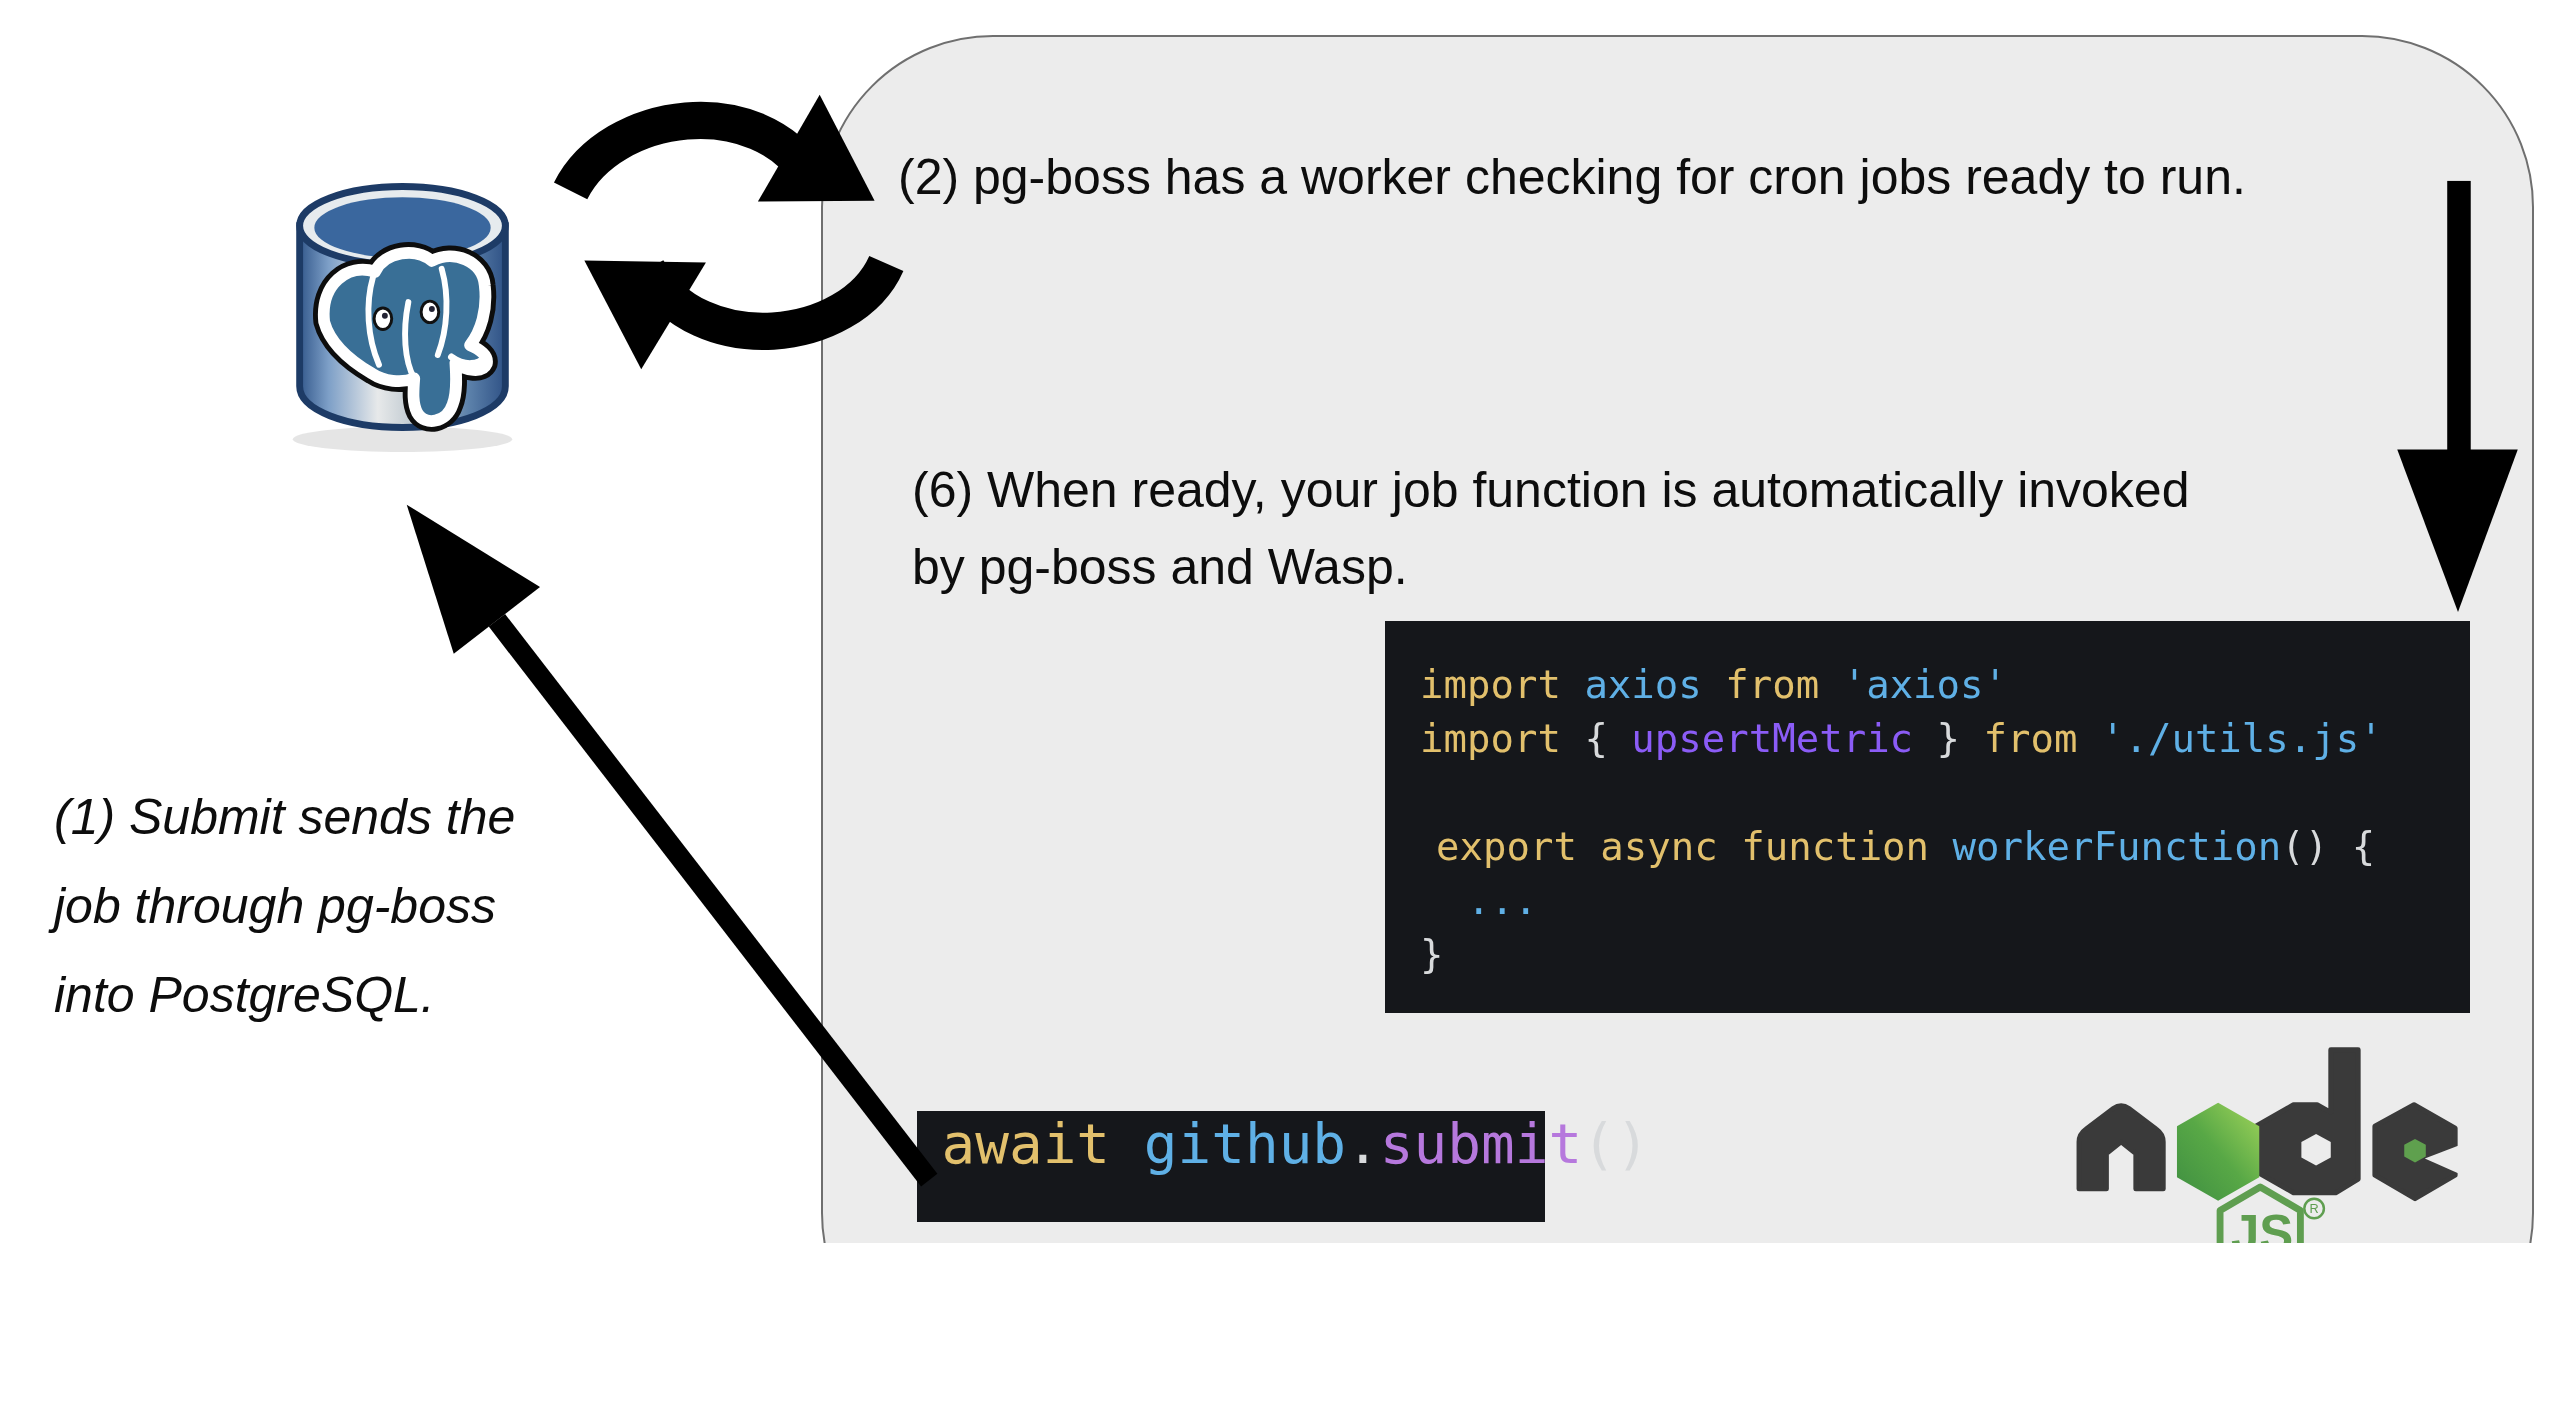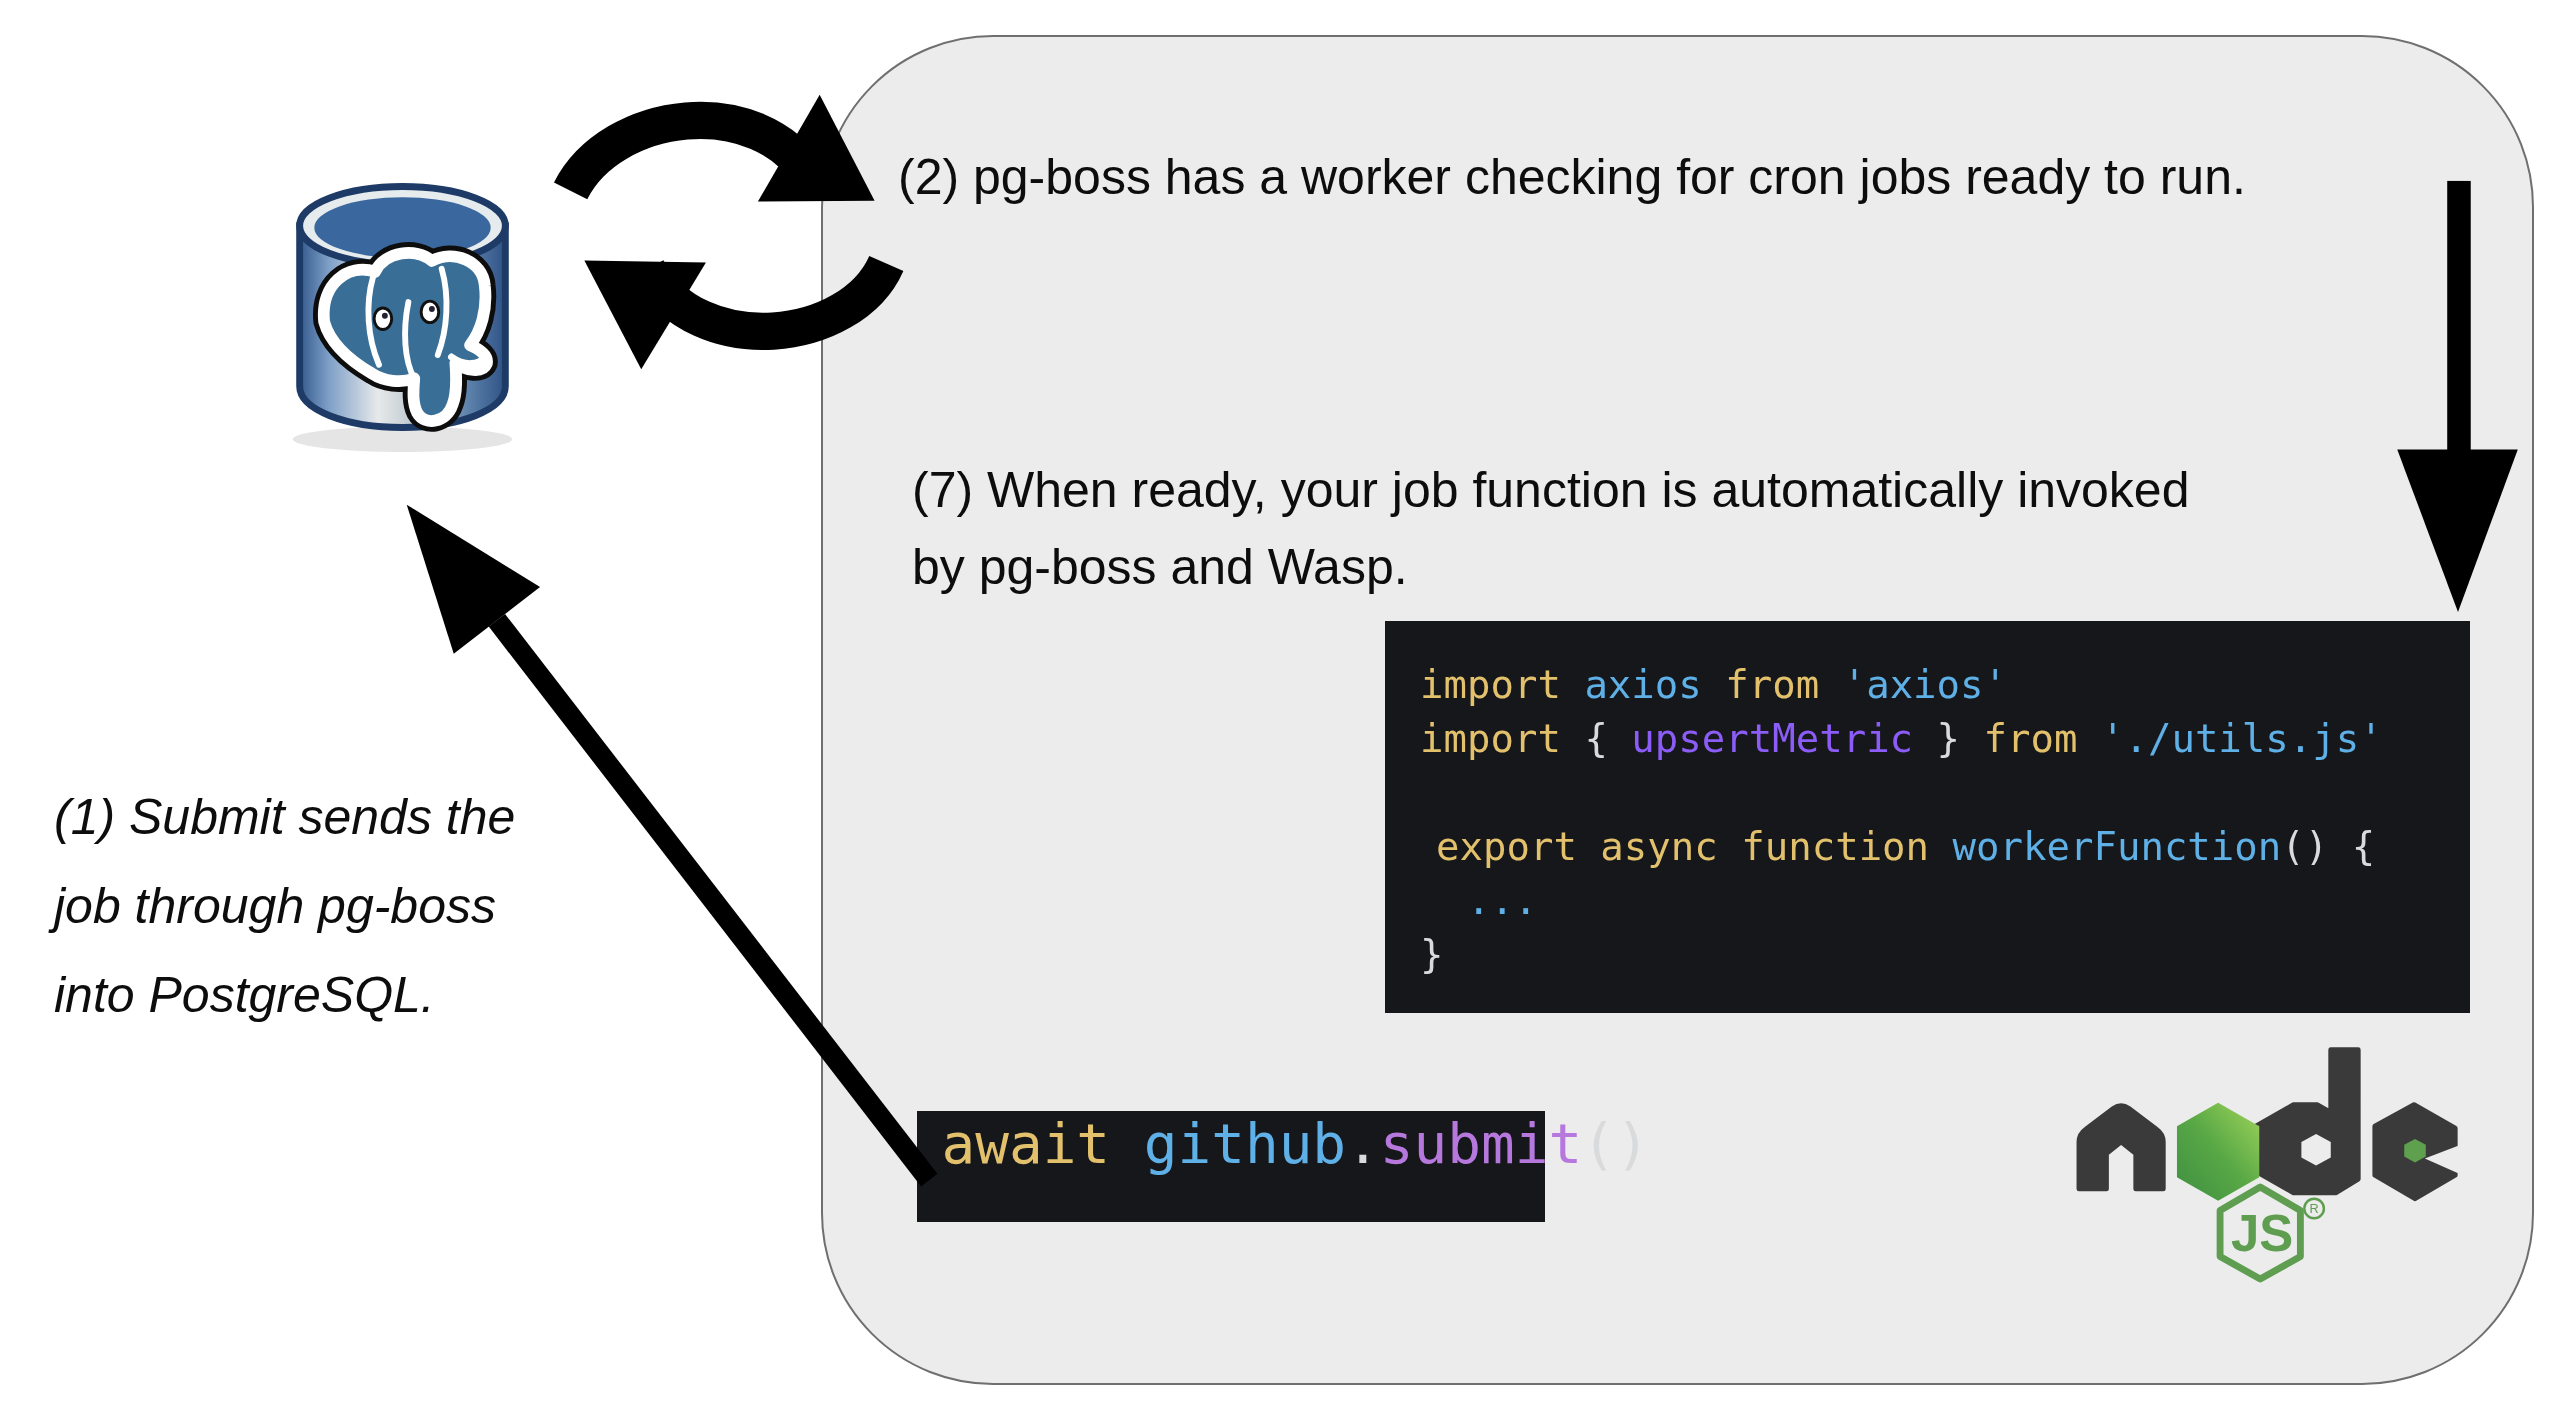--- a/index.html
+++ b/index.html
@@ -1,21 +1,21 @@
 <!DOCTYPE html>
 <html style="--page-bg: #ffffff; --panel-bg: #ececec; --panel-border: #6f6f6f; --arrow: #000000; --code-bg: #15171b; --text: #0d0d0d;"><head>
 <meta charset="utf-8">
 <style>
   :root{
     --page-bg:#ffffff; --panel-bg:#ececec; --panel-border:#6f6f6f;
     --arrow:#000000; --code-bg:#15171b; --text:#0d0d0d;
   }
   *{margin:0;padding:0;box-sizing:border-box;}
   html,body{background:var(--page-bg);}
-  .canvas{position:relative;width:2576px;height:1424px;background:var(--page-bg);
+  .canvas{position:relative;width:2576px;height:1243px;background:var(--page-bg);
           font-family:"Liberation Sans",sans-serif;color:var(--text);overflow:hidden;border-radius:28px;}
   .panel{position:absolute;left:821px;top:35px;width:1713px;height:1350px;
          background:var(--panel-bg);border:2.9px solid var(--panel-border);border-radius:172px;}
   .annotation{position:absolute;color:var(--text);}
   .annotation .line{white-space:nowrap;}
   #step2{left:898px;top:148px;font-size:50px;line-height:59px;white-space:nowrap;}
   #step3{left:912px;top:452px;font-size:50px;line-height:77px;}
   #step1{left:54px;top:773px;font-size:50px;line-height:89px;font-style:italic;}
   .codeblock{position:absolute;background:var(--code-bg);
              font-family:"DejaVu Sans Mono","Liberation Mono",monospace;}
@@ -35,21 +35,21 @@
 </style>
 </head>
 <body>
 
 <div class="canvas">
 
   <div class="panel"></div>
 
   <div class="annotation" id="step2">(2) pg-boss has a worker checking for cron jobs ready to run.</div>
   <div class="annotation" id="step3">
-      <div class="line">(7) When ready, your job function is automatically invoked</div>
+      <div class="line">(6) When ready, your job function is automatically invoked</div>
       <div class="line">by pg-boss and Wasp.</div>
     </div>
   <div class="annotation" id="step1">
       <div class="line">(1) Submit sends the</div>
       <div class="line">job through pg-boss</div>
       <div class="line">into PostgreSQL.</div>
     </div>
 
   <div class="codeblock" id="worker-code">
       <div class="code-line"><span style="color: rgb(226, 192, 108);">import </span><span style="color: rgb(95, 176, 230);">axios</span><span style="color: rgb(226, 192, 108);"> from </span><span style="color: rgb(95, 176, 230);">'axios'</span></div>

